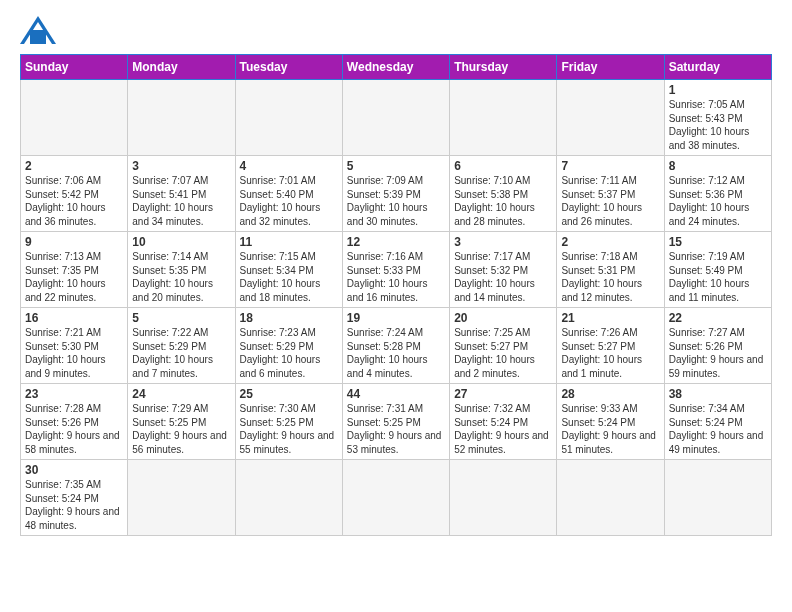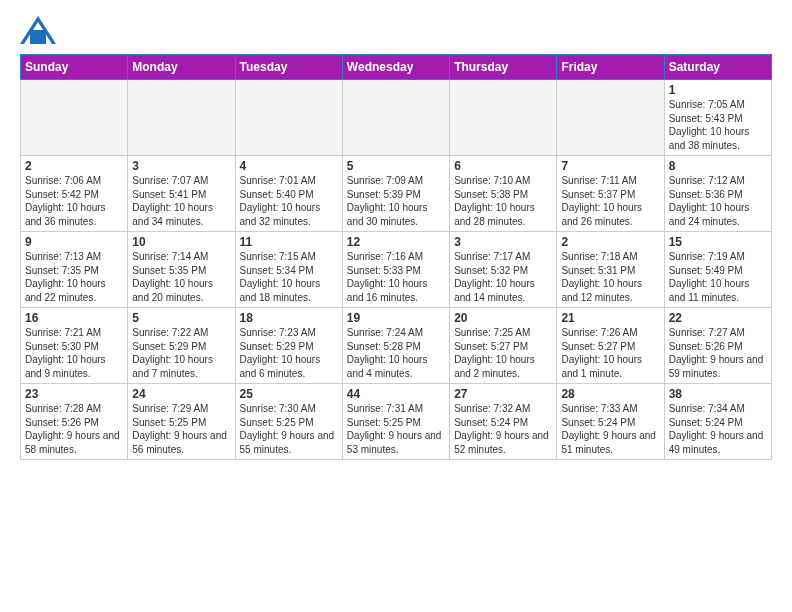--- a/index.html
+++ b/index.html
@@ -328,28 +328,43 @@
           </td>
           <td>
             <span class="day-num">27</span>
             <div class="day-info">Sunrise: 7:32 AM
 Sunset: 5:24 PM
 Daylight: 9 hours
 and 52 minutes.</div>
           </td>
           <td>
             <span class="day-num">28</span>
-            <div class="day-info">Sunrise: 7:33 AM
+            <div class="day-info">Sunrise: 9:33 AM
 Sunset: 5:24 PM
 Daylight: 9 hours
 and 51 minutes.</div>
           </td>
           <td>
             <span class="day-num">38</span>
             <div class="day-info">Sunrise: 7:34 AM
 Sunset: 5:24 PM
 Daylight: 9 hours
 and 49 minutes.</div>
           </td>
+        </tr>
+        <tr class="last-row">
+          <td>
+            <span class="day-num">30</span>
+            <div class="day-info">Sunrise: 7:35 AM
+Sunset: 5:24 PM
+Daylight: 9 hours
+and 48 minutes.</div>
+          </td>
+          <td class="empty"></td>
+          <td class="empty"></td>
+          <td class="empty"></td>
+          <td class="empty"></td>
+          <td class="empty"></td>
+          <td class="empty"></td>
         </tr>
       </tbody>
   </table>
 </div>
 
 </body></html>

